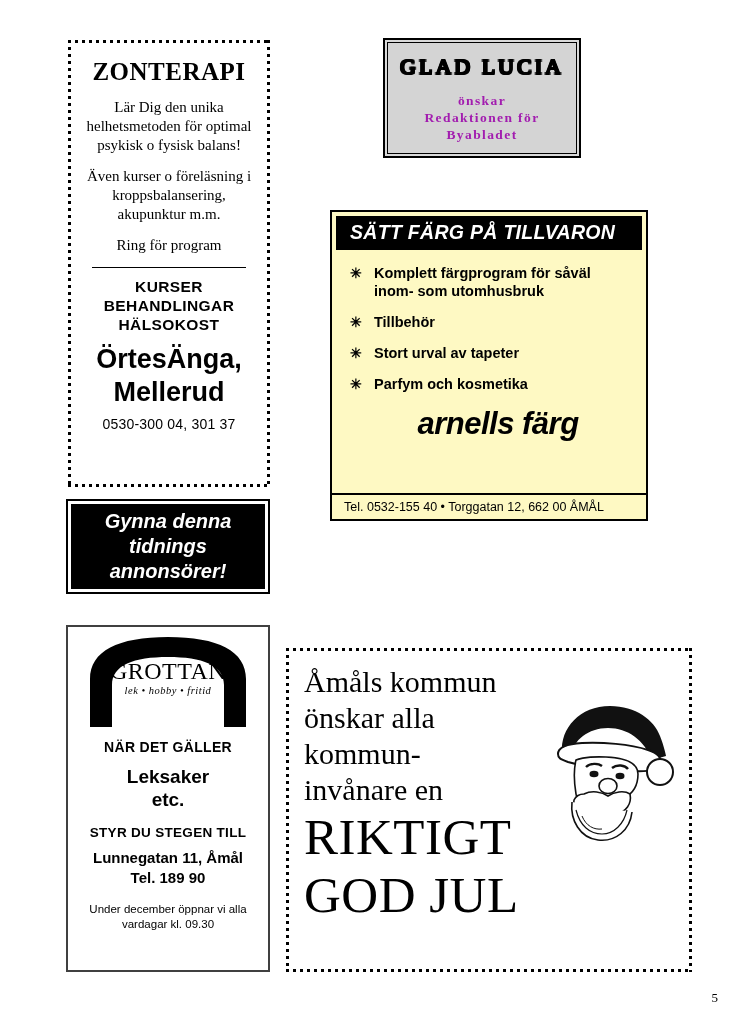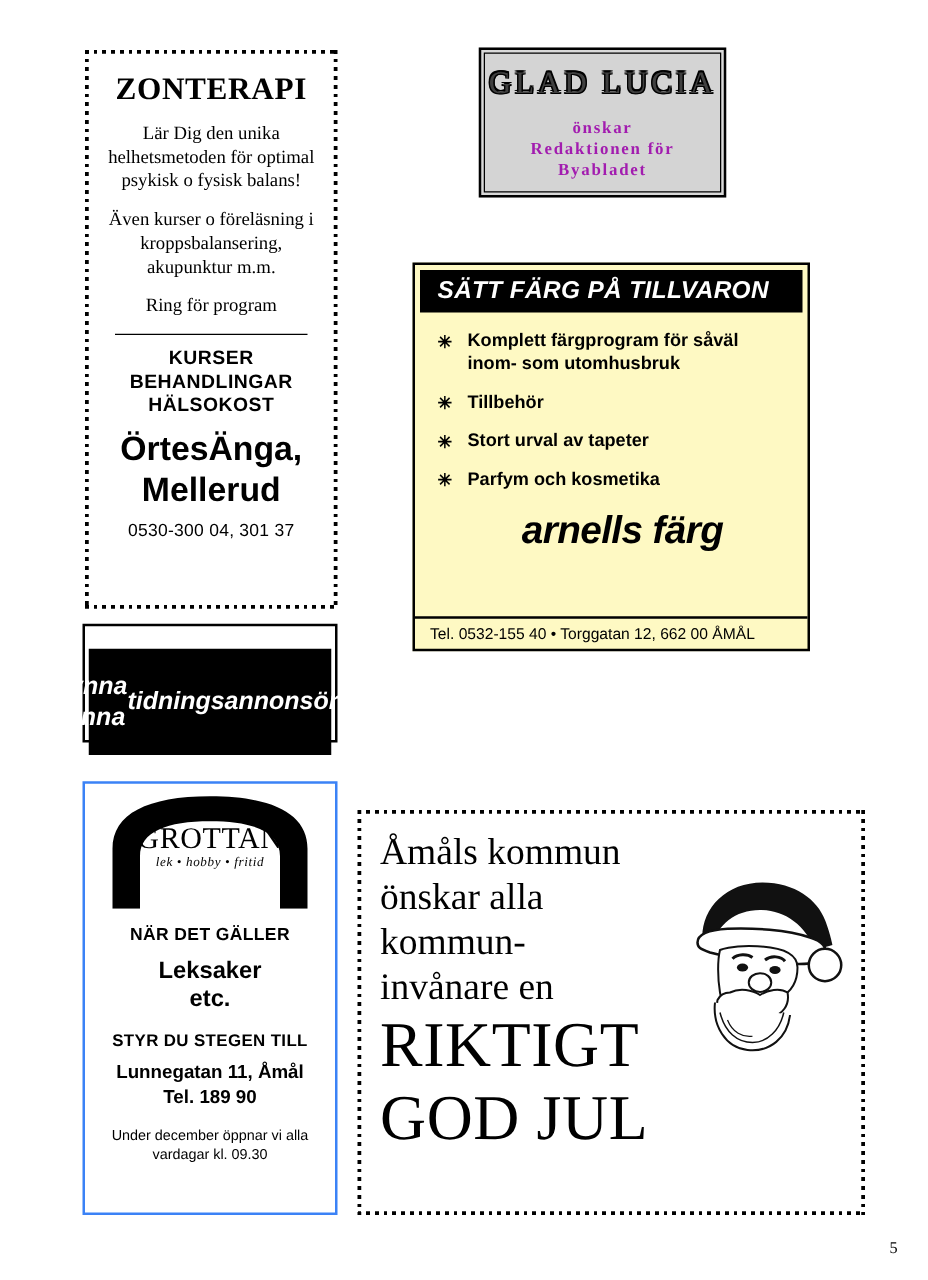--- a/index.html
+++ b/index.html
@@ -93,23 +93,23 @@
   }
   #gladlucia .inner {
     width: 100%; height: 100%;
     border: 1px solid #000;
     background: #d4d4d4;
     display: flex; flex-direction: column;
     align-items: center; justify-content: center;
   }
   #gladlucia .gl-title {
     font-family: "Liberation Serif", serif;
-    font-size: 25px;
+    font-size: 22px;
     letter-spacing: 3px;
-    color: #404040;
+    color: #000000;
     text-shadow:
       -1px -1px 0 #000, 1px -1px 0 #000,
       -1px  1px 0 #000, 1px  1px 0 #000,
        0   -1px 0 #000, 0    1px 0 #000,
       -1px  0   0 #000, 1px  0   0 #000;
     margin-bottom: 12px;
   }
   #gladlucia .gl-sub {
     font-family: "Liberation Serif", serif;
     font-weight: bold;
@@ -178,35 +178,34 @@
   #gynna {
     left: 66px; top: 499px; width: 204px; height: 95px;
     border: 2px solid #000;
     background: #fff;
     padding: 3px;
   }
   #gynna .inner {
     width: 100%; height: 100%;
     background: #000;
     color: #fff;
-    display: flex; flex-direction: row;
+    display: flex; flex-direction: column;
     align-items: center; justify-content: center;
     font-family: "Liberation Sans", sans-serif;
     font-style: italic;
     font-weight: bold;
     font-size: 20px;
     line-height: 25px;
     text-align: center;
-    margin-top: 15px;
   }
 
   
   #onske {
     left: 66px; top: 625px; width: 204px; height: 347px;
-    border: 2px solid #3b82f6;
+    border: 2px solid #404040;
     background: #fff;
     padding: 6px 8px;
     overflow: hidden;
   }
   .grot-logo {
     position: relative;
     width: 168px; height: 92px;
     margin: 2px auto 0 auto;
   }
   .grot-logo .shape {

